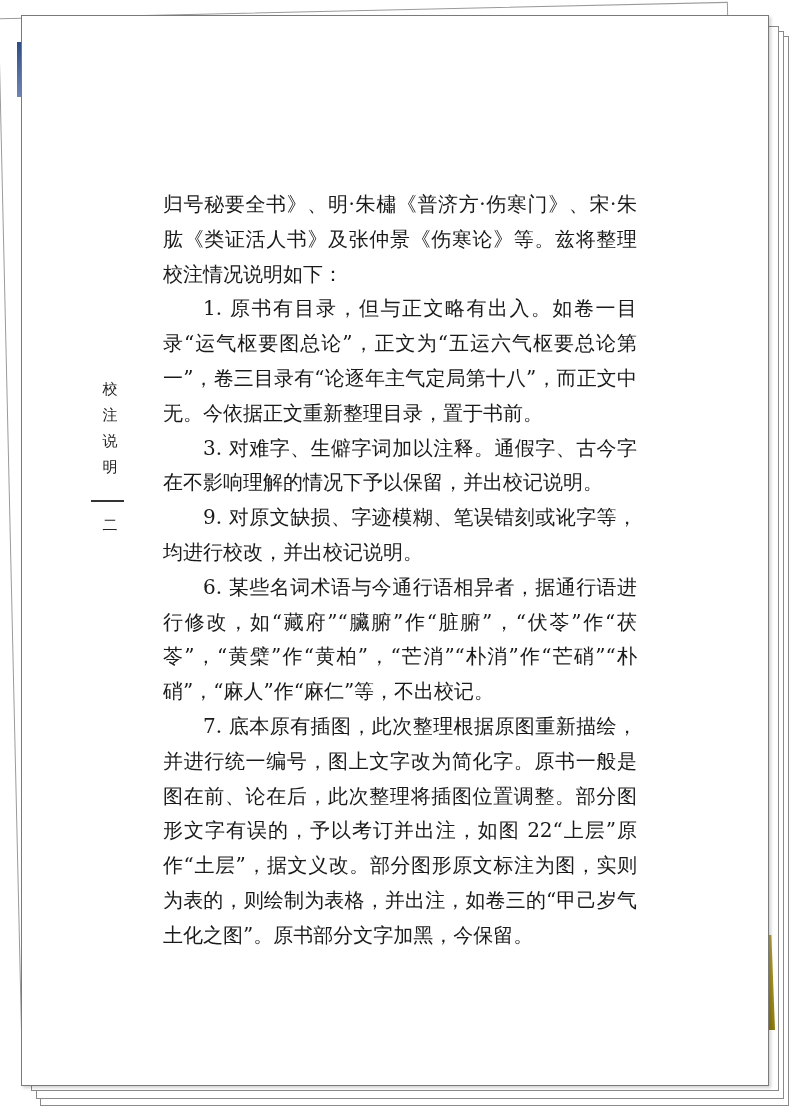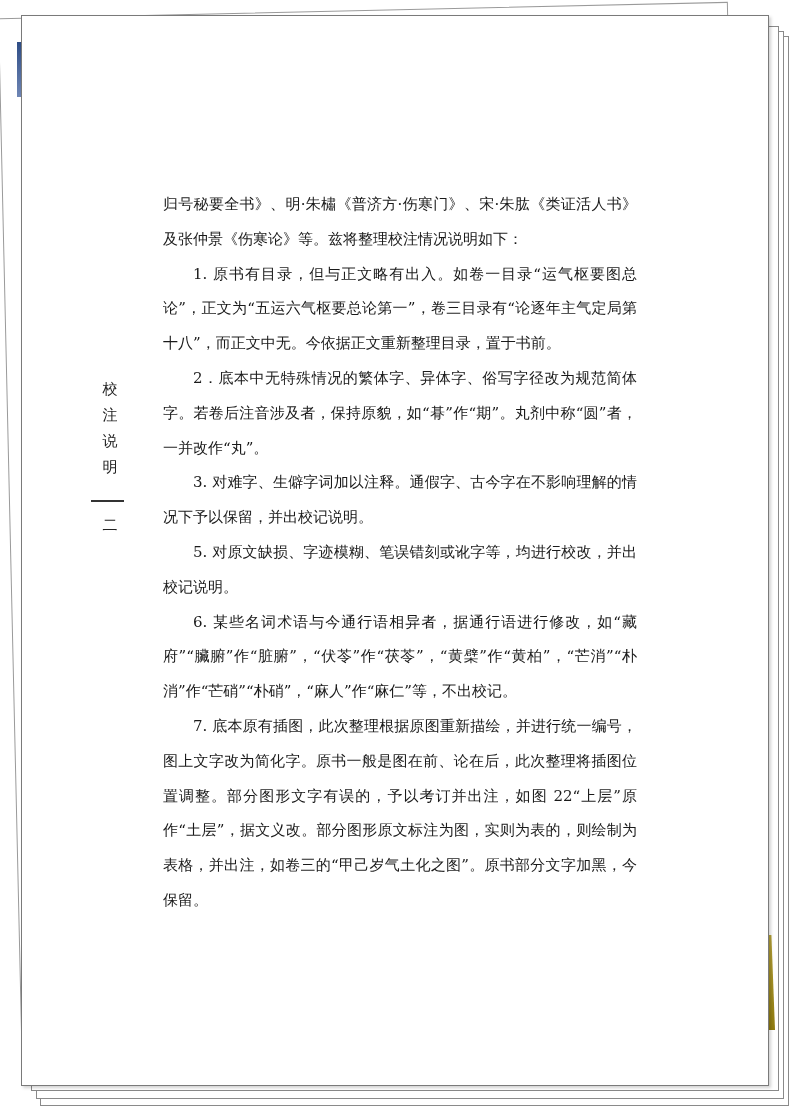--- a/index.html
+++ b/index.html
@@ -64,21 +64,21 @@
     left: 76px; top: 500px; width: 24px;
     text-align: center;
     font-family: "DejaVu Serif", "Liberation Serif", serif;
     font-size: 15px; color: #222;
   }
   .body-text {
     position: absolute;
     left: 141px; top: 171px;
     width: 474px;
     font-family: "DejaVu Serif", "Liberation Serif", serif;
-    font-size: 15px;
+    font-size: 20px;
     line-height: 34.8px;
     color: #1a1a1a;
     text-align: justify;
     text-justify: inter-character;
   }
   .body-text p { margin: 0; }
   .body-text p.indent { text-indent: 2em; }
 </style>
 </head>
 <body>
@@ -96,19 +96,18 @@
     <span class="ch">注</span>
     <span class="ch">说</span>
     <span class="ch">明</span>
   </div>
   <div class="margin-rule"></div>
   <div class="margin-page">二</div>
 
   <div class="body-text">
     <p>归号秘要全书》、明·朱橚《普济方·伤寒门》、宋·朱肱《类证活人书》及张仲景《伤寒论》等。兹将整理校注情况说明如下：</p>
     <p class="indent">1. 原书有目录，但与正文略有出入。如卷一目录“运气枢要图总论”，正文为“五运六气枢要总论第一”，卷三目录有“论逐年主气定局第十八”，而正文中无。今依据正文重新整理目录，置于书前。</p>
-    <p class="indent">2．底本中无特殊情况的繁体字、异体字、俗写字径改为规范简体字。若卷后注音涉及者，保持原貌，如“朞”作“期”。丸剂中称“圆”者，一并改作“丸”。</p>
     <p class="indent">3. 对难字、生僻字词加以注释。通假字、古今字在不影响理解的情况下予以保留，并出校记说明。</p>
-    <p class="indent">5. 对原文缺损、字迹模糊、笔误错刻或讹字等，均进行校改，并出校记说明。</p>
+    <p class="indent">9. 对原文缺损、字迹模糊、笔误错刻或讹字等，均进行校改，并出校记说明。</p>
     <p class="indent">6. 某些名词术语与今通行语相异者，据通行语进行修改，如“藏府”“臟腑”作“脏腑”，“伏苓”作“茯苓”，“黄檗”作“黄柏”，“芒消”“朴消”作“芒硝”“朴硝”，“麻人”作“麻仁”等，不出校记。</p>
     <p class="indent">7. 底本原有插图，此次整理根据原图重新描绘，并进行统一编号，图上文字改为简化字。原书一般是图在前、论在后，此次整理将插图位置调整。部分图形文字有误的，予以考订并出注，如图 22“上层”原作“土层”，据文义改。部分图形原文标注为图，实则为表的，则绘制为表格，并出注，如卷三的“甲己岁气土化之图”。原书部分文字加黑，今保留。</p>
   </div>
 </div>
 
 </body></html>

